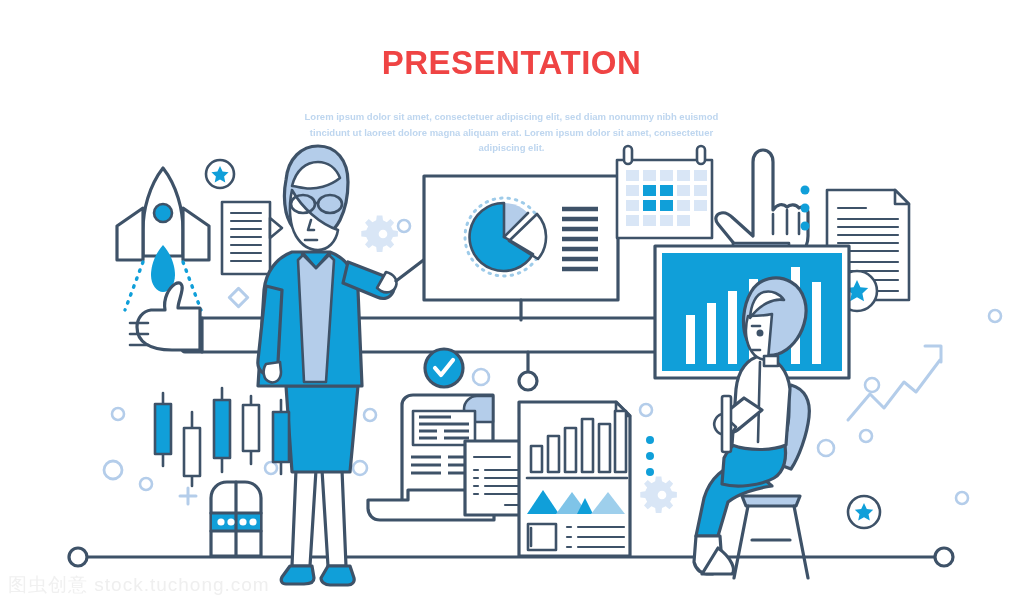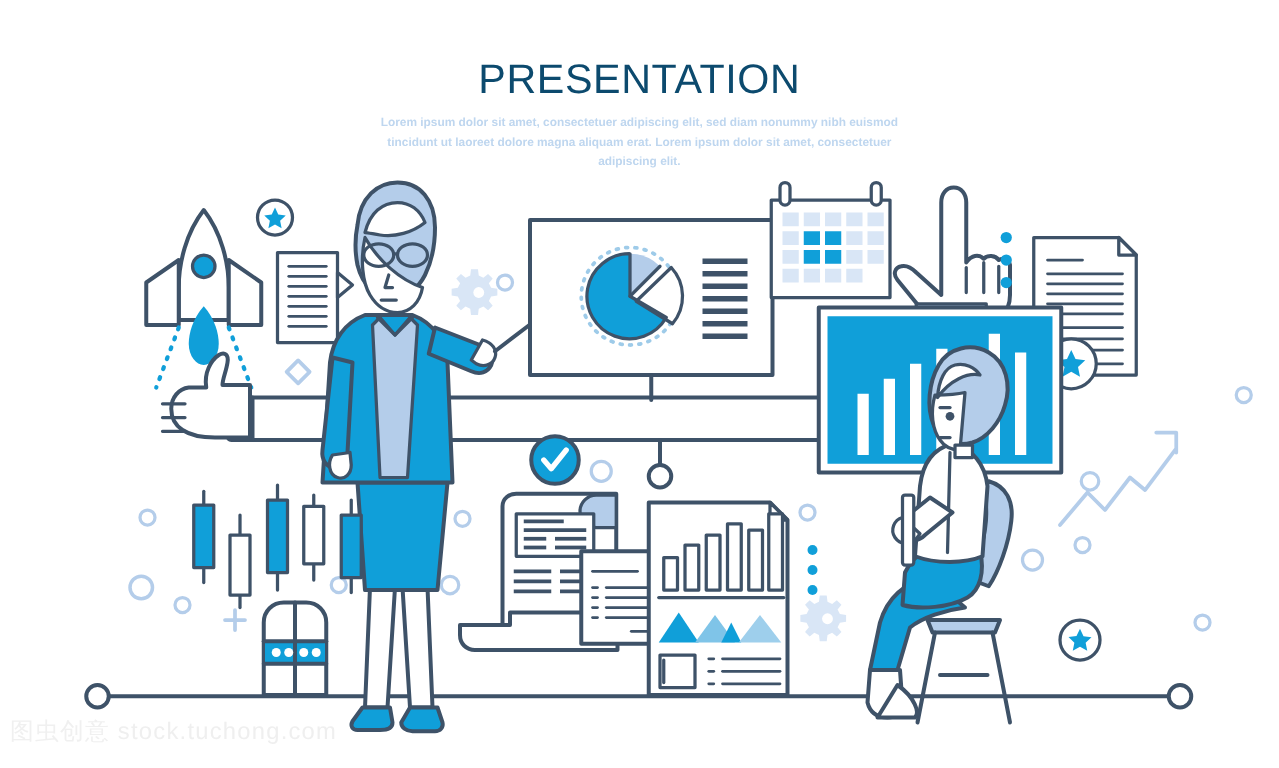--- a/index.html
+++ b/index.html
@@ -2,22 +2,22 @@
 <html><head>
 <meta charset="utf-8">
 <style>
   html,body{margin:0;padding:0;background:#ffffff;}
   body{width:1023px;height:614px;overflow:hidden;font-family:"Liberation Sans",sans-serif;}
   #stage{position:relative;width:1023px;height:614px;background:#fff;}
   .abs{position:absolute;}
 
   
   #header{left:0;top:46px;width:1023px;text-align:center;}
-  #title{font-size:33px;font-weight:normal;letter-spacing:.5px;color:#0c4a6e;line-height:1;}
-  #subtitle{margin:12px auto 0;width:420px;font-size:9.5px;line-height:1.65;color:#bed6ef;font-weight:bold;}
+  #title{font-size:33px;font-weight:bold;letter-spacing:.5px;color:#ef4444;line-height:1;}
+  #subtitle{margin:30px auto 0;width:420px;font-size:9.5px;line-height:1.65;color:#bed6ef;font-weight:bold;}
 
   
   #watermark{left:8px;top:572px;font-size:19px;color:#efefef;letter-spacing:1px;white-space:nowrap;}
   #watermark .cn{color:#f0f0f0;}
 
   svg{display:block;overflow:visible;}
 </style>
 </head>
 <body>
 

